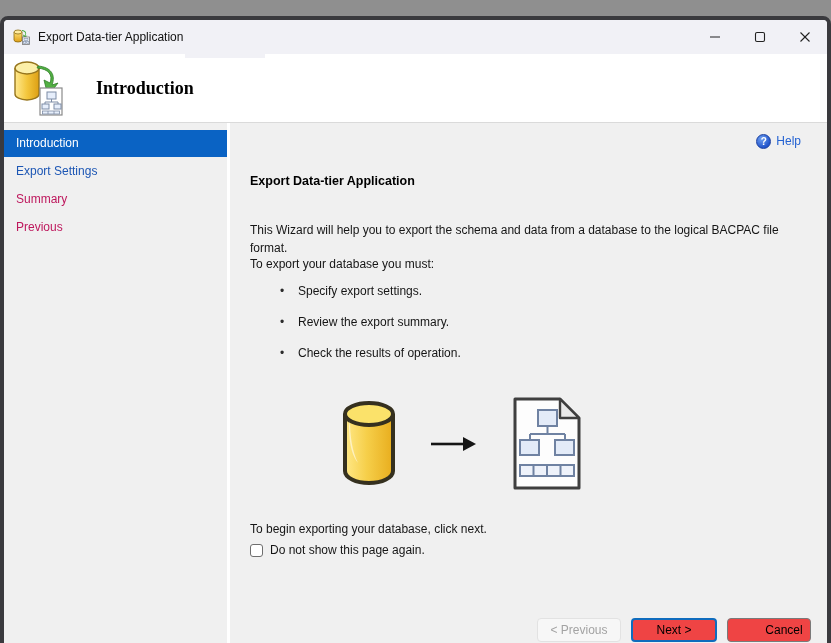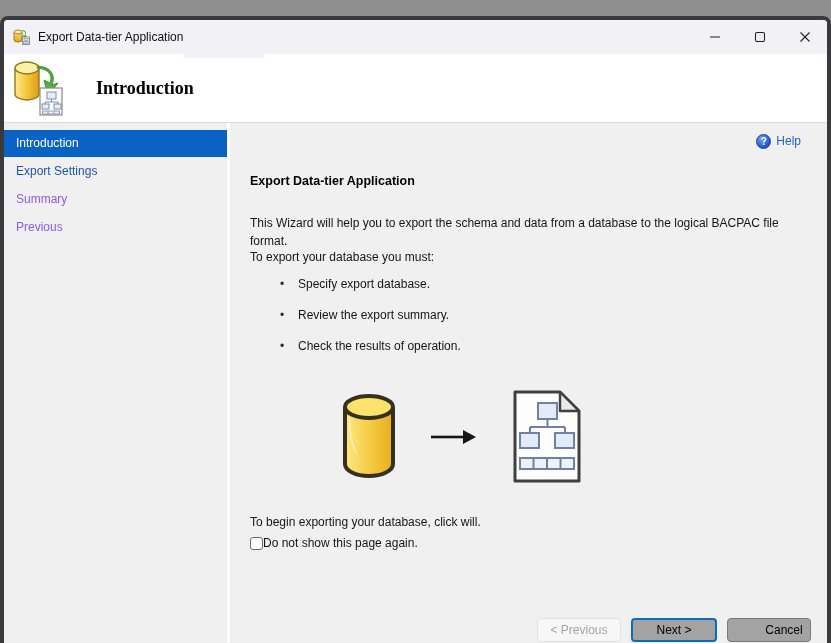--- a/index.html
+++ b/index.html
@@ -50,69 +50,69 @@
   }
   
   .sidebar { grid-column:1; grid-row:3; background:#f0f0f0; padding-top:7px; }
   .side-item {
     height:27px; line-height:27px; padding-left:12px;
     font-size:12px; margin-bottom:1px; cursor:default;
     white-space:nowrap;
   }
   .side-item.active { background:#0a63c4; color:#ffffff; }
   .side-item.linky  { color:#1c56b4; }
-  .side-item.dim    { color:#8b5cf6; }
+  .side-item.dim    { color:#be185d; }
   .v-divider { grid-column:2; grid-row:3 / 5; background:#ffffff; }
   
   .content {
     grid-column:3; grid-row:3;
     background:#f0f0f0;
     box-sizing:border-box;
     padding:8px 26px 0 20px;
     position:relative;
     font-size:12px; color:#151515;
   }
   .help-row { display:flex; justify-content:flex-end; height:20px; }
   .help-link { display:inline-flex; align-items:center; gap:5px; color:#2362d2; cursor:pointer; }
   .help-circle {
     width:15px; height:15px; border-radius:50%;
     background:radial-gradient(circle at 35% 30%, #6fa0f0, #2255cc 70%);
     color:#fff; font-size:10px; font-weight:bold;
     display:flex; align-items:center; justify-content:center;
     border:1px solid #1a3fa0; box-sizing:border-box;
   }
   .c-heading { margin-top:23px; font-weight:bold; font-size:12.5px; color:#000; }
-  .c-intro { margin-top:26px; line-height:18px; width:545px; }
+  .c-intro { margin-top:33px; line-height:18px; width:545px; }
   .c-listintro { }
   .c-bullets { list-style:none; margin:13px 0 0 0; padding:0; }
   .c-bullets li { margin-bottom:17px; padding-left:30px; display:flex; }
   .c-bullets .dot { width:18px; color:#2b2b2b; }
   .illustration {
     margin:36px 0 0 92px;
     display:flex; align-items:center; gap:34px;
     width:max-content;
   }
   .c-note { margin-top:31px; }
-  .chk-row { margin-top:7px; display:flex; align-items:center; }
+  .chk-row { margin-top:7px; display:flex; align-items:center; gap:7px; }
   .chk-box {
     width:13px; height:13px; box-sizing:border-box;
     border:1px solid #6e6e6e; border-radius:3px; background:#fff;
     cursor:pointer;
   }
   
   .footer-left { grid-column:1; grid-row:4; background:#f0f0f0; }
   .footer-right {
     grid-column:3; grid-row:4; background:#f0f0f0;
     display:flex; align-items:center; justify-content:flex-end;
     gap:10px; padding-right:16px;
   }
   .btn {
     height:24px; box-sizing:border-box;
     font-family:"Liberation Sans", sans-serif; font-size:12px;
-    border-radius:4px; background:#a3a3a3; color:#000;
+    border-radius:4px; background:#ef4444; color:#000;
     display:flex; align-items:center; justify-content:center;
     cursor:pointer;
   }
   .btn-prev { width:84px; background:#f7f7f7; border:1px solid #e2e2e2; color:#a3a3a3; cursor:default; }
   .btn-next { width:86px; border:2px solid #0f6cbd; }
   .btn-cancel { width:84px; border:1px solid #7a7a7a;padding-left:30px; }
 </style>
 </head>
 <body>
 
@@ -202,21 +202,21 @@
 
     <div class="c-heading">Export Data-tier Application</div>
 
     <div class="c-intro">This Wizard will help you to export the schema and data from a database to the logical BACPAC file format.</div>
 
     <div class="c-listintro">To export your database you must:</div>
 
     <ul class="c-bullets">
       <li>
         <span class="dot">•</span>
-        <span>Specify export database.</span>
+        <span>Specify export settings.</span>
       </li>
       <li>
         <span class="dot">•</span>
         <span>Review the export summary.</span>
       </li>
       <li>
         <span class="dot">•</span>
         <span>Check the results of operation.</span>
       </li>
     </ul>
@@ -248,21 +248,21 @@
         <line x1="53" y1="38" x2="53" y2="44" stroke="#6f82a2" stroke-width="2"></line>
         <rect x="8" y="44" width="19" height="15" fill="#e3ebf8" stroke="#6f82a2" stroke-width="2"></rect>
         <rect x="43" y="44" width="19" height="15" fill="#e3ebf8" stroke="#6f82a2" stroke-width="2"></rect>
         <rect x="8" y="69" width="54" height="11" fill="#eef2fa" stroke="#6f82a2" stroke-width="2"></rect>
         <line x1="21.5" y1="69" x2="21.5" y2="80" stroke="#6f82a2" stroke-width="2"></line>
         <line x1="35" y1="69" x2="35" y2="80" stroke="#6f82a2" stroke-width="2"></line>
         <line x1="48.5" y1="69" x2="48.5" y2="80" stroke="#6f82a2" stroke-width="2"></line>
       </svg>
     </div>
 
-    <div class="c-note">To begin exporting your database, click will.</div>
+    <div class="c-note">To begin exporting your database, click next.</div>
 
     <div class="chk-row">
       <span class="chk-box"></span>
       <span>Do not show this page again.</span>
     </div>
   </div>
 
   <div class="footer-left"></div>
   <div class="footer-right">
     <div class="btn btn-prev">&lt; Previous</div>

